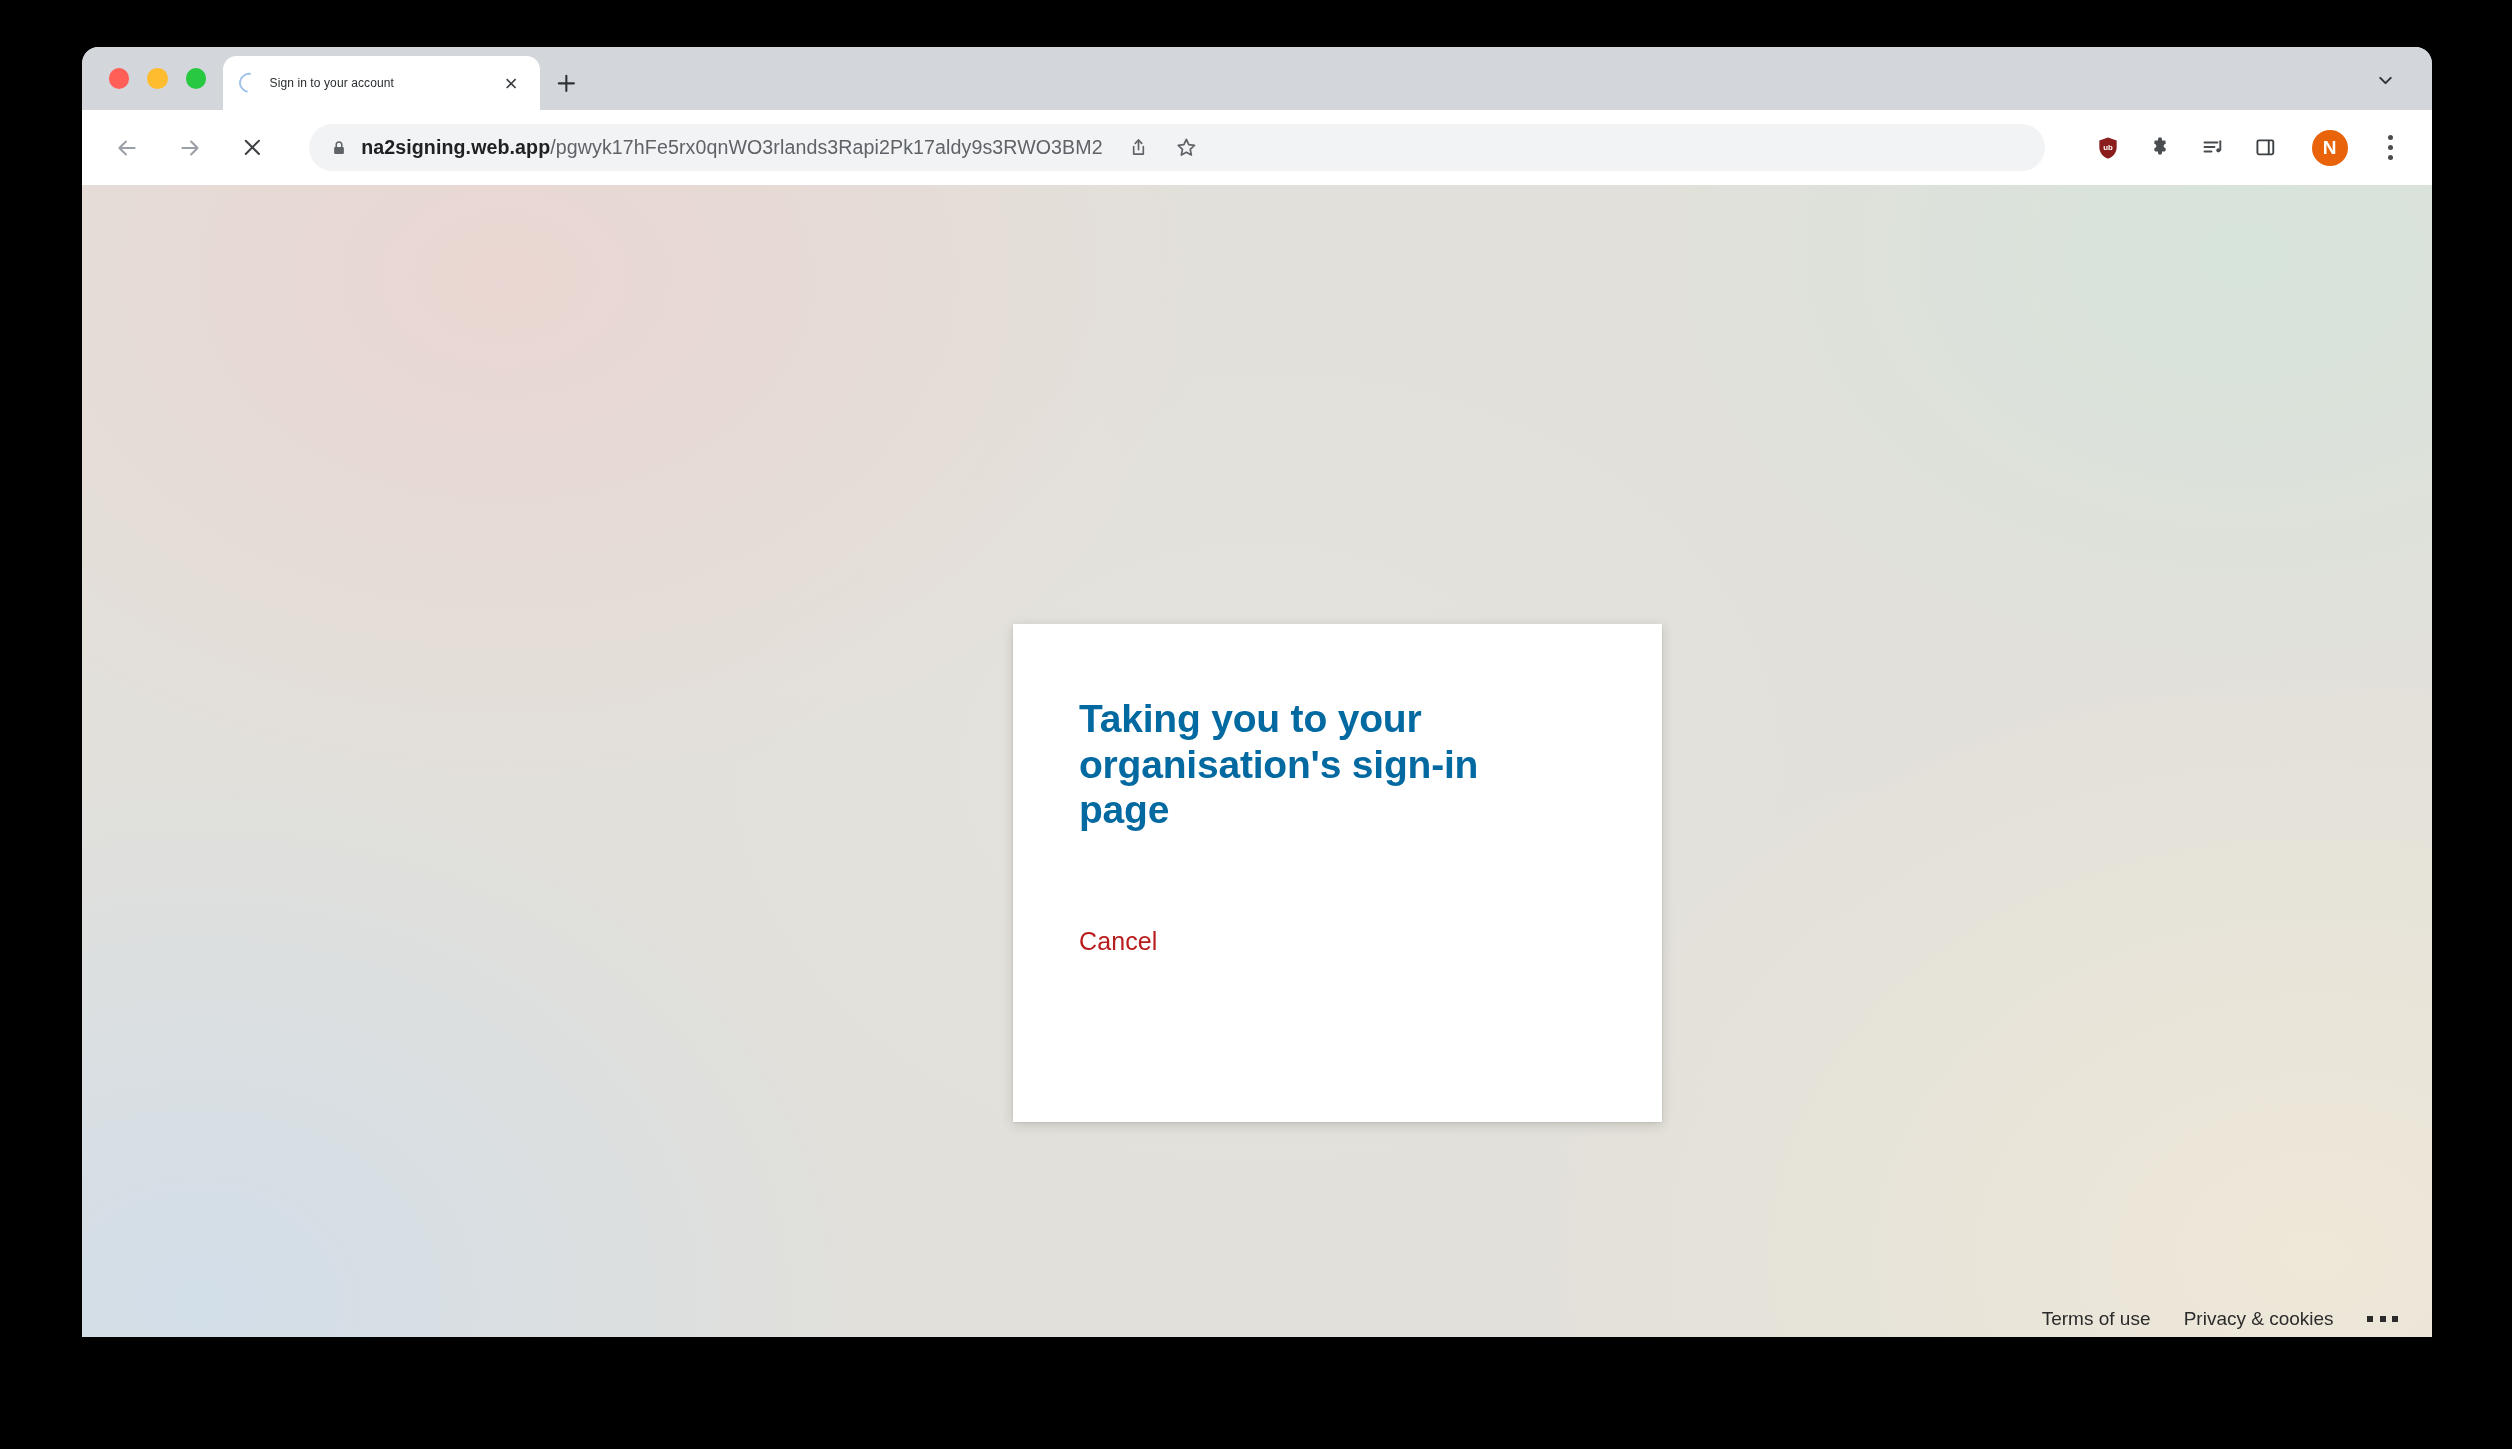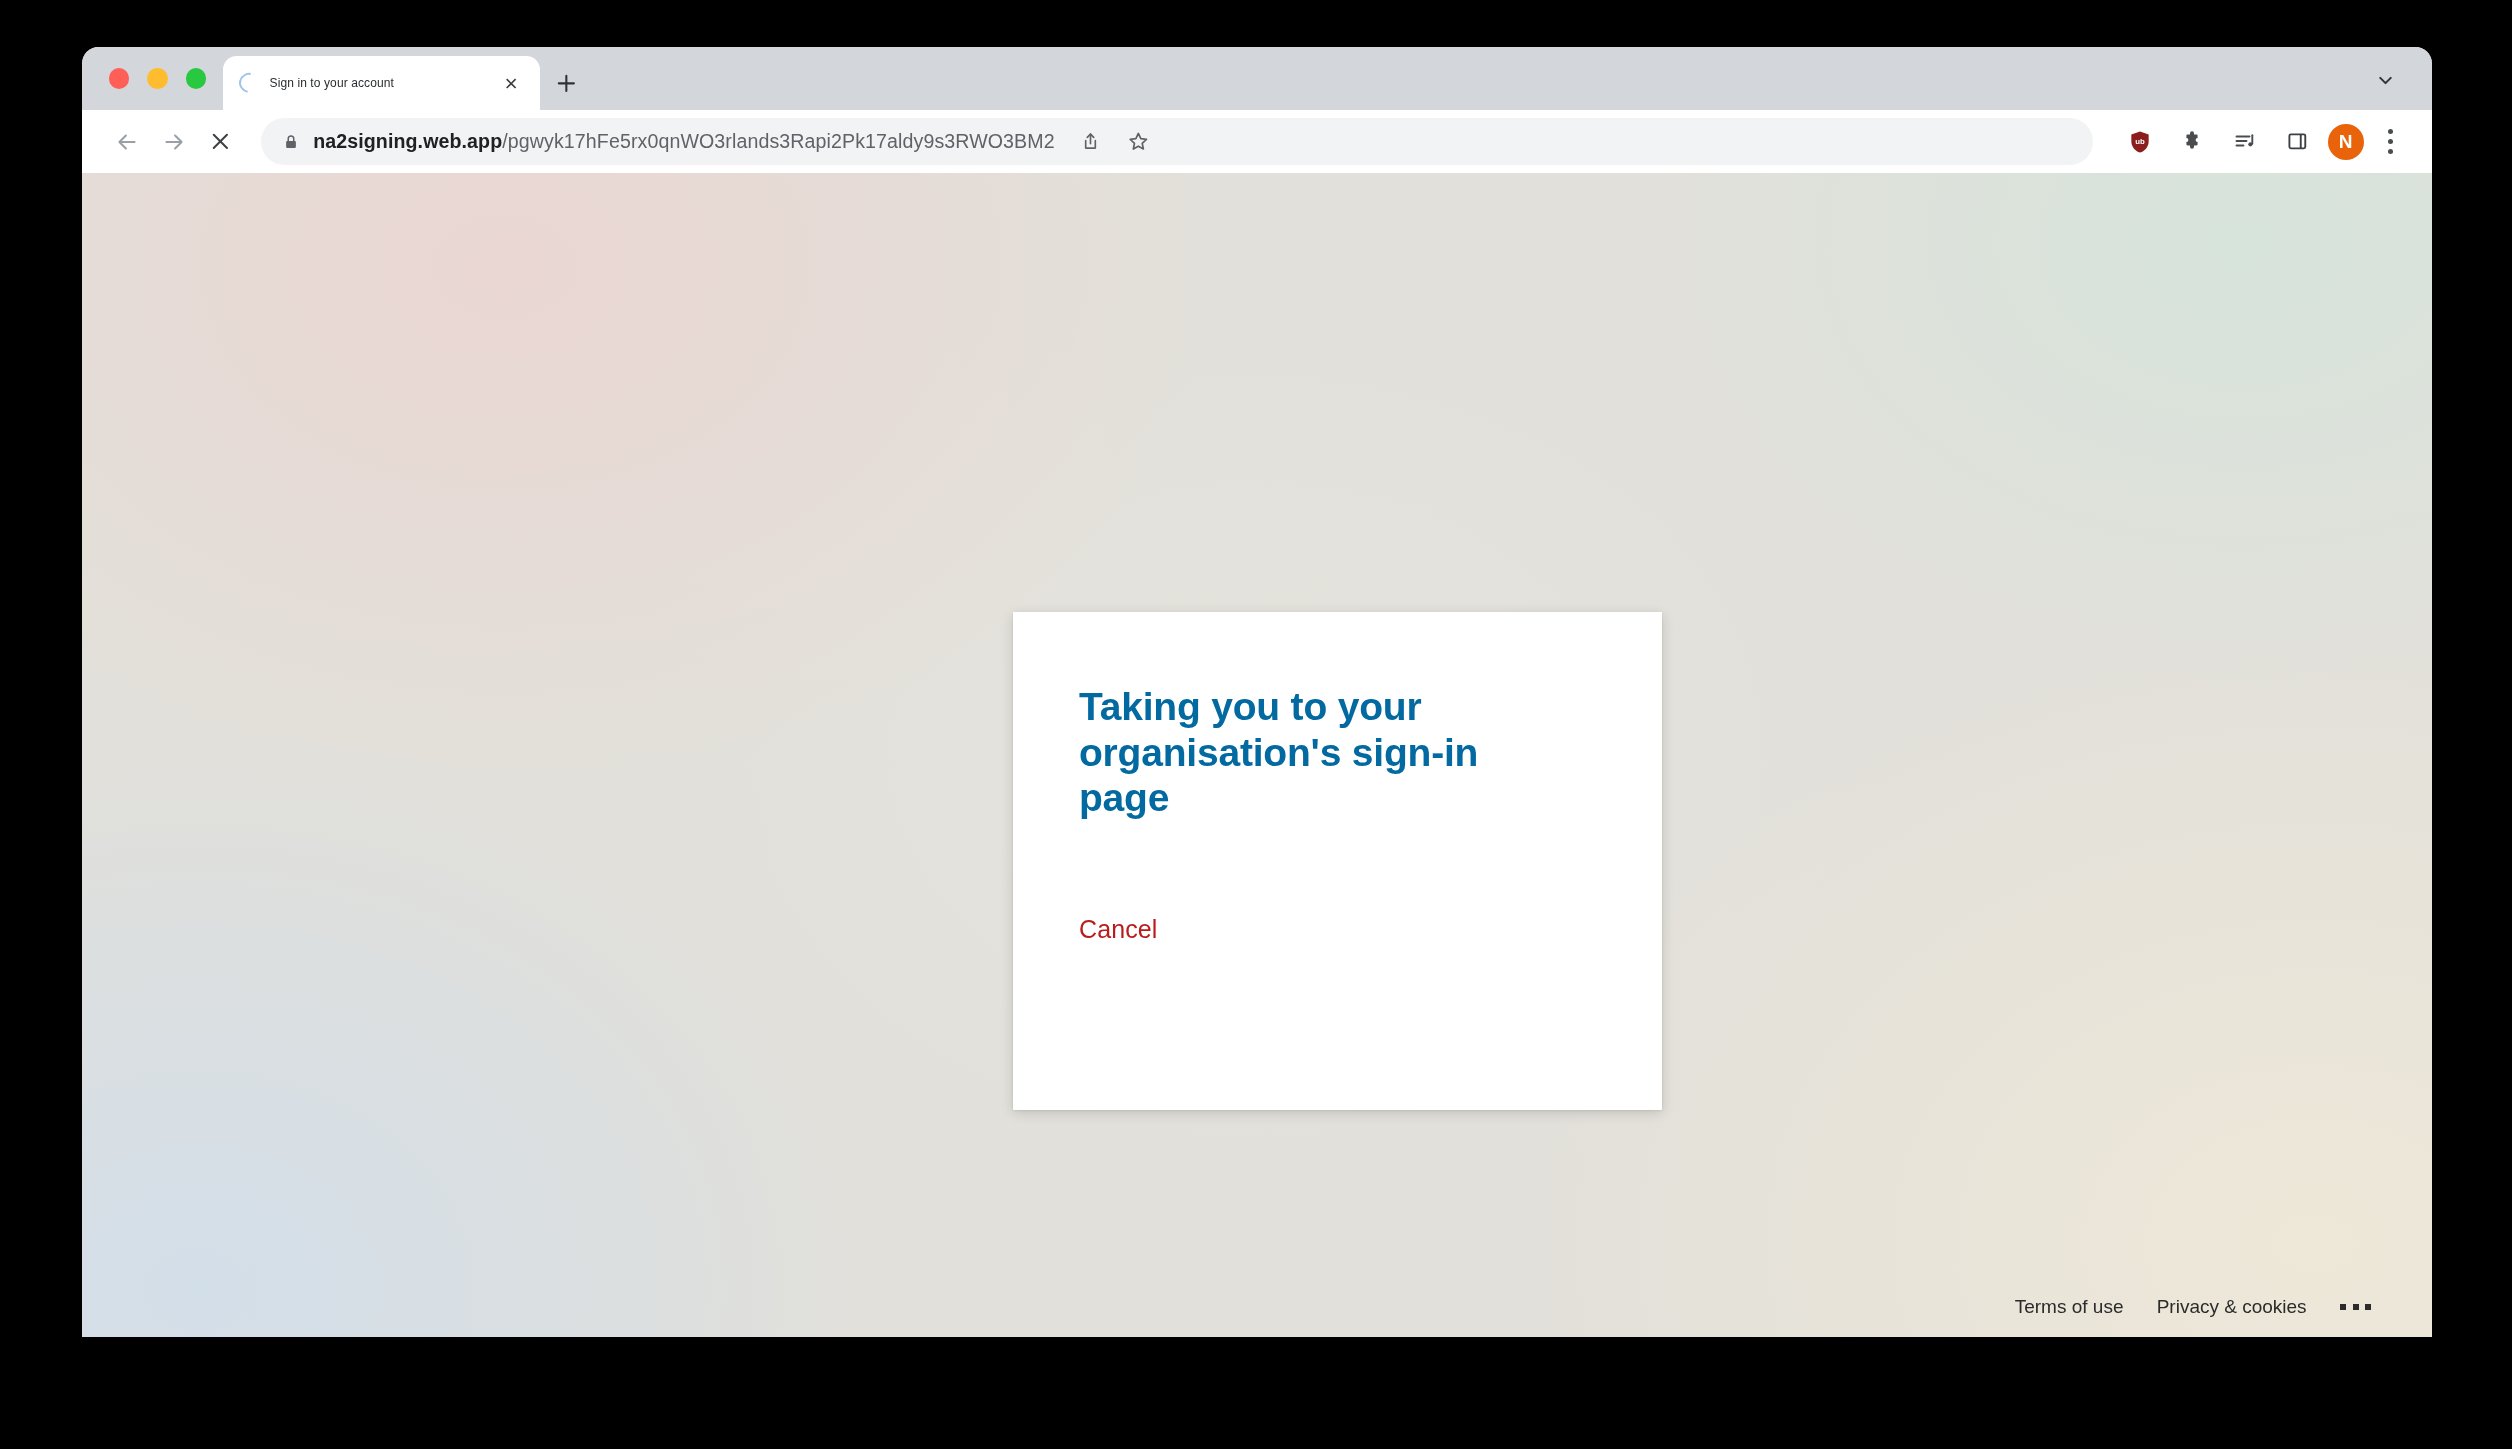--- a/index.html
+++ b/index.html
@@ -107,26 +107,26 @@
     right: 26px;
     bottom: 12px;
     width: 42px; height: 36px;
     display: flex;
     align-items: center;
     justify-content: center;
   }
 
   
   .toolbar {
-    height: 63px;
+    height: 75px;
     background: #ffffff;
     display: flex;
     align-items: center;
     padding: 0 22.7px 0 21px;
-    gap: 0;
+    gap: 16px;
   }
 
   .nav-btn {
     width: 47px; height: 47px;
     display: flex;
     align-items: center;
     justify-content: center;
     border-radius: 50%;
     flex: 0 0 auto;
   }
@@ -254,21 +254,21 @@
     font-size: 25px;
     color: #b91c1c;
     text-decoration: none;
     letter-spacing: 0.1px;
     text-align: center;
   }
 
   
   .page-footer {
     position: absolute;
-    right: 47px;
+    right: 20px;
     bottom: 16.6px;
     display: flex;
     align-items: center;
     gap: 0;
   }
   .footer-link {
     font-size: 19px;
     color: #2b2b2b;
     text-decoration: none;
     padding: 0 16.6px;

